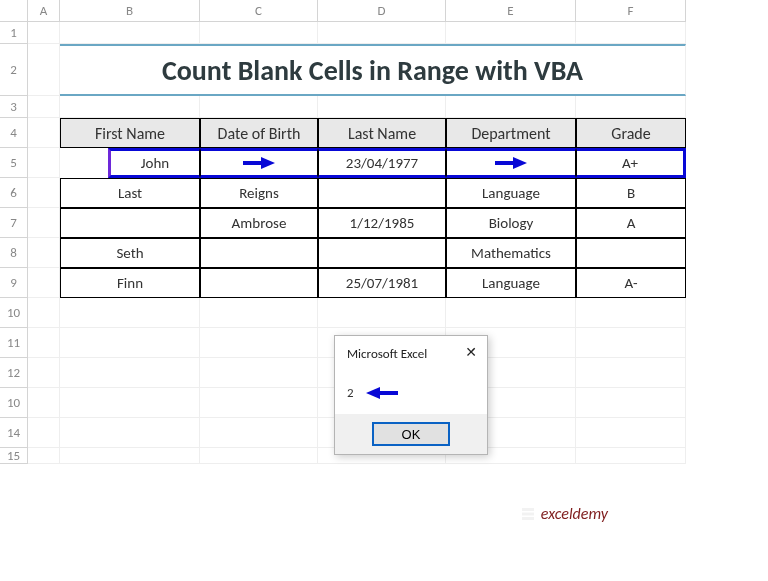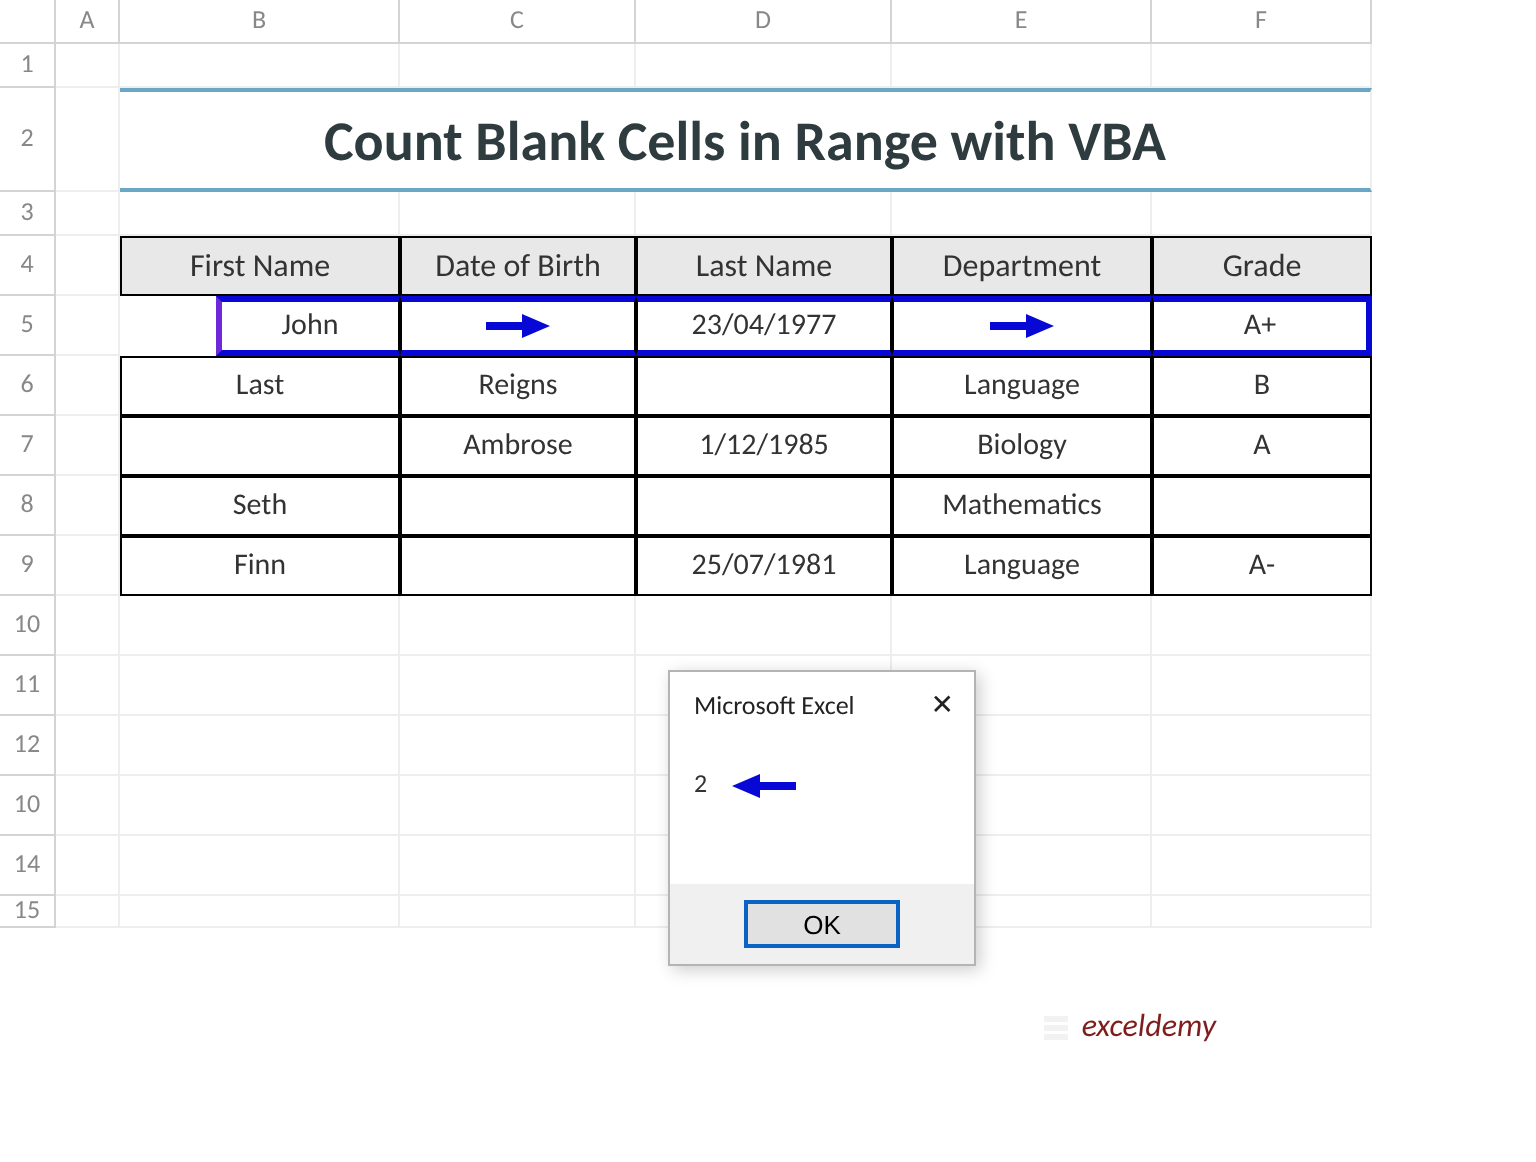--- a/index.html
+++ b/index.html
@@ -117,21 +117,20 @@
     font-size: 13px;
     display: flex;
     align-items: center;
     gap: 12px;
   }
   .dialog-footer {
     background: #f0f0f0;
     padding: 8px;
     display: flex;
     justify-content: center;
-    margin-top: 28px;
   }
   .ok-btn {
     width: 78px;
     height: 24px;
     font-size: 13px;
     border: 2px solid #0a62c4;
     background: #e1e1e1;
     cursor: pointer;
   }
   .watermark {

